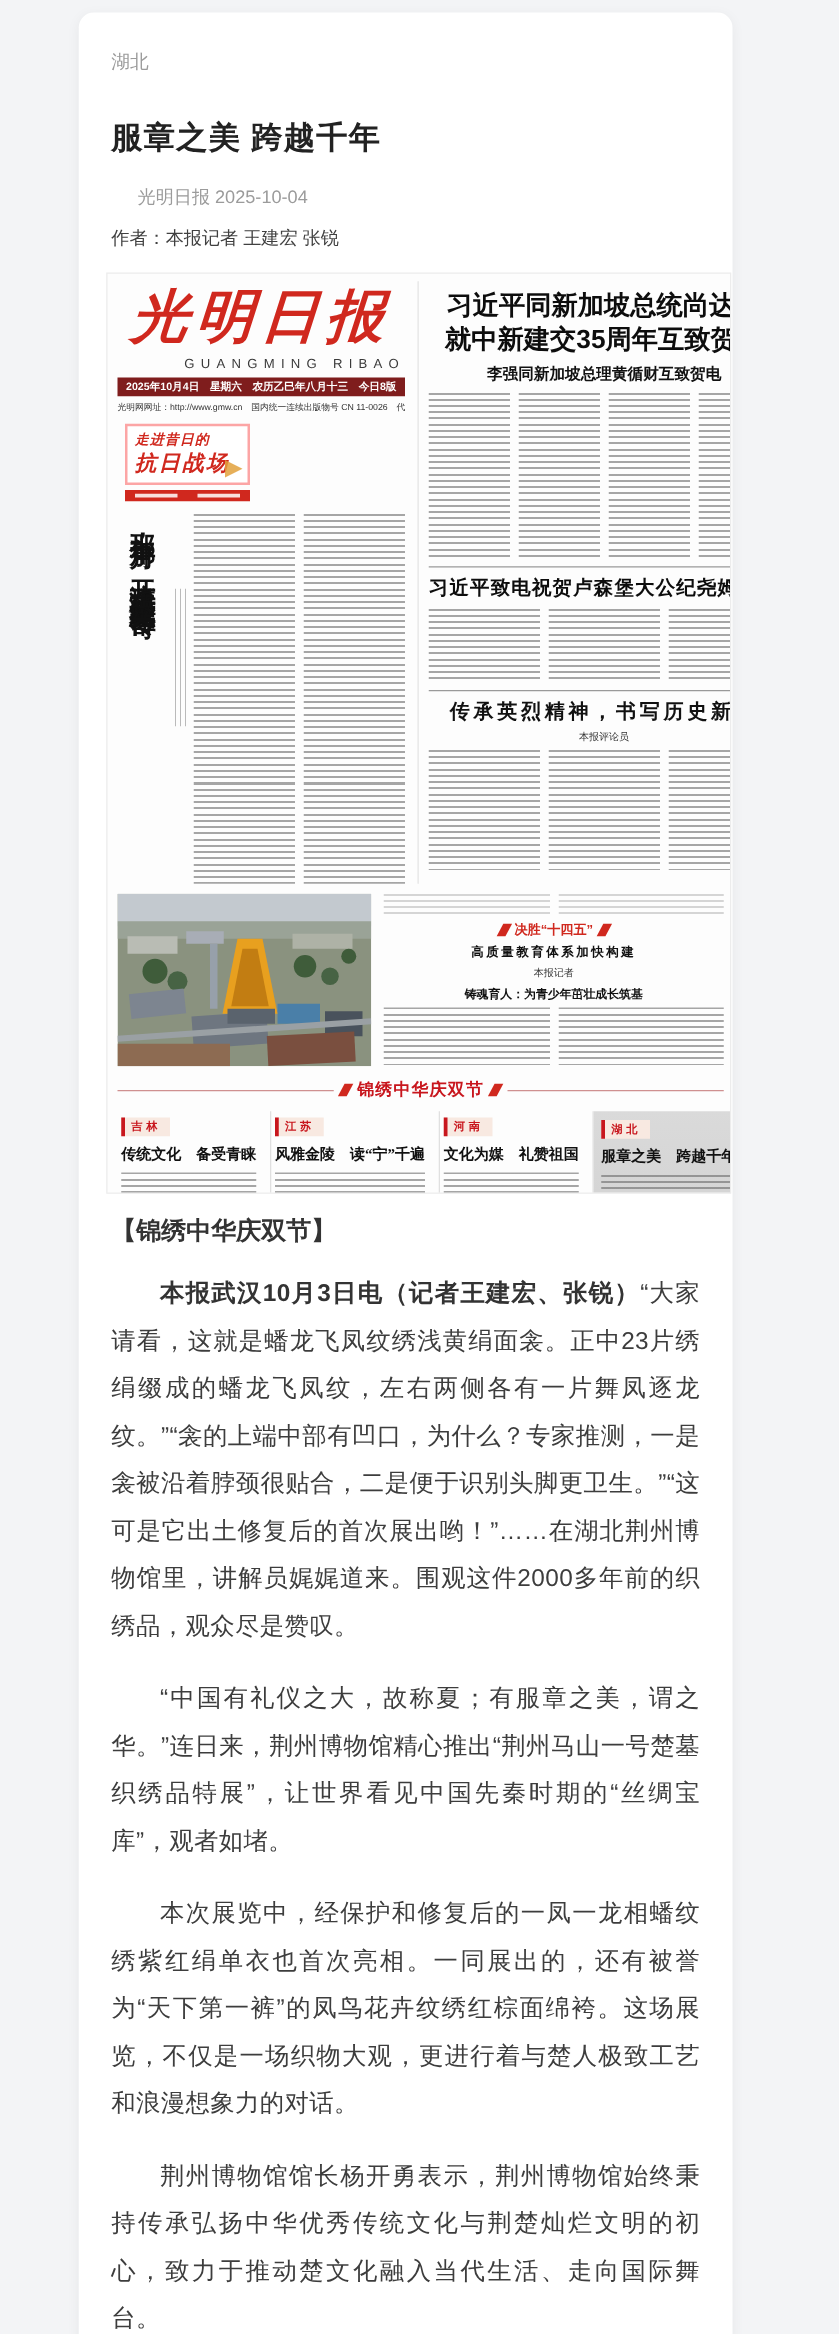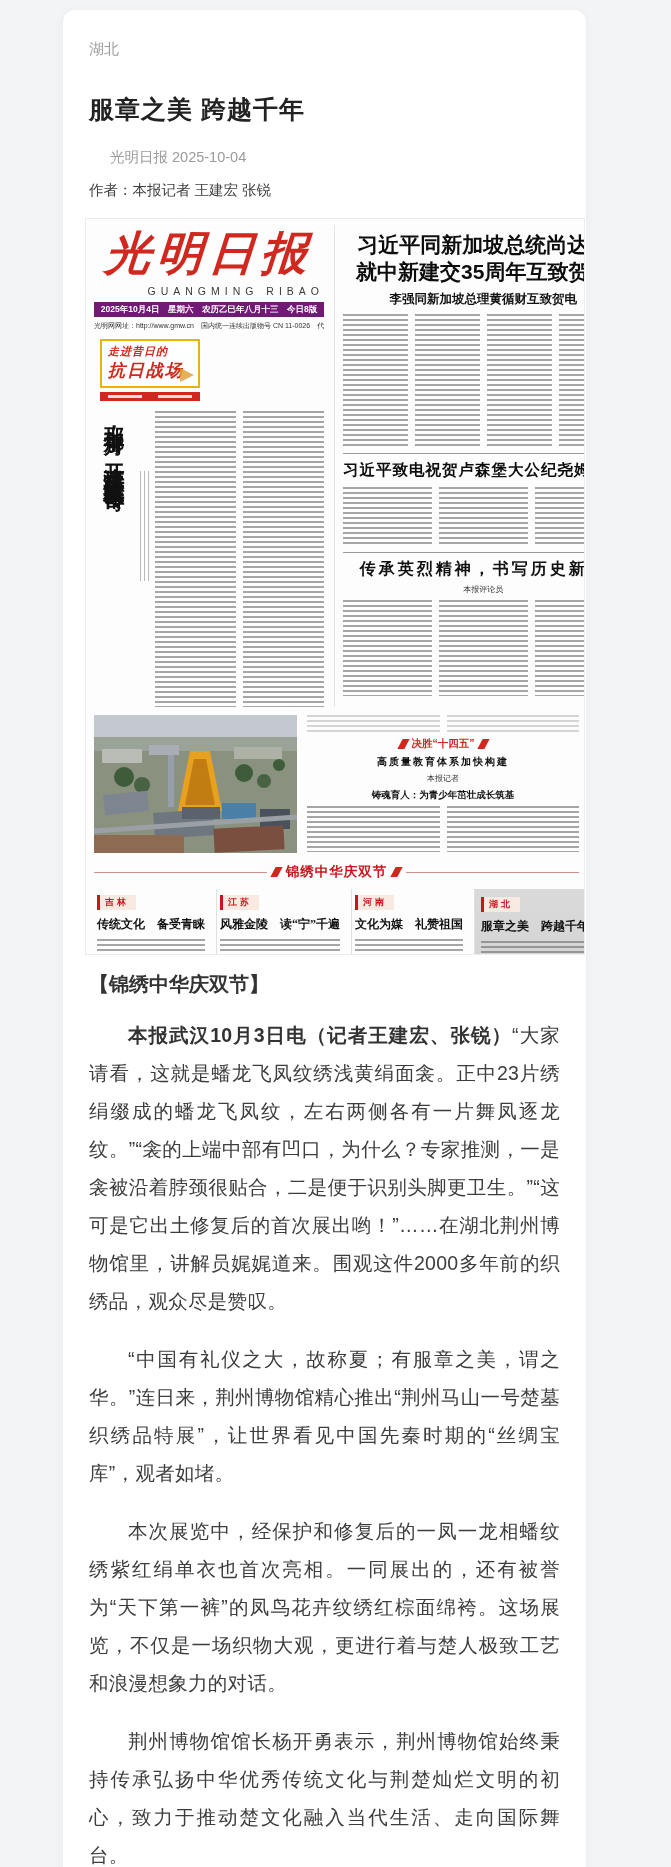--- a/index.html
+++ b/index.html
@@ -17,41 +17,41 @@
   .paper { margin:18px 0 0 22px; width:500px; height:737px; background:#fdfdfd;
            border:1px solid #ececec; padding:6px 5px 8px 8px; overflow:hidden;
            font-family:"Liberation Sans", sans-serif; }
   .p-grid { display:grid; grid-template-columns:230px 1fr; column-gap:10px; }
   .rightcol { border-left:1px solid #e3e3e3; padding-left:8px; }
 
   .masthead { color:#d0281e; font-family:"Liberation Serif", serif; font-weight:700;
               font-style:italic; font-size:46px; letter-spacing:6px; line-height:58px;
               text-align:center; transform:skewX(-4deg); white-space:nowrap; }
   .pinyin { text-align:right; font-size:10.5px; letter-spacing:5px; color:#3a3a3a; margin-top:2px; }
-  .datebar { margin-top:5px; background:#701a75; color:#fff; font-size:8.5px; font-weight:700;
+  .datebar { margin-top:5px; background:#7f1d1d; color:#fff; font-size:8.5px; font-weight:700;
              text-align:center; line-height:15px; height:15px; white-space:nowrap; overflow:hidden; }
   .infoline { margin-top:4px; font-size:7px; color:#333; text-align:center; white-space:nowrap; overflow:hidden; }
 
   .leadh { margin-top:6px; font-size:21px; line-height:27px; font-weight:900; color:#0d0d0d;
            text-align:center; white-space:nowrap; }
   .leadsub { margin-top:6px; font-size:12.5px; font-weight:700; color:#111; text-align:center; }
 
   .sim { background:repeating-linear-gradient(180deg,#666 0,#666 1.6px,transparent 1.6px,transparent 5px);
          opacity:.58; }
   .cols { display:flex; gap:7px; }
   .cols > div { flex:1; }
 
   .rule { border-top:1px solid #9a9a9a; margin:7px 0 6px 0; }
   .h2line { font-size:15.5px; font-weight:900; color:#0d0d0d; text-align:center;
             letter-spacing:1px; white-space:nowrap; }
   .h3line { font-family:"Liberation Serif", serif; font-size:16px; font-weight:700; color:#111;
             text-align:center; letter-spacing:3px; white-space:nowrap; }
   .smallby { font-size:8px; color:#333; text-align:center; margin:4px 0 5px 0; }
 
-  .badge { margin:8px 0 0 6px; width:100px; border:2px solid #eab308; padding:3px 4px 4px 6px;
+  .badge { margin:8px 0 0 6px; width:100px; border:2px solid #fca5a5; padding:3px 4px 4px 6px;
            color:#d0281e; font-weight:700; font-style:italic; position:relative; background:#fff; }
   .badge .b1 { font-size:11px; letter-spacing:1px; }
   .badge .b2 { font-size:17px; letter-spacing:2px; }
   .badge .arrow { position:absolute; right:4px; bottom:4px; width:0; height:0;
                   border-left:14px solid #e2a13c; border-top:7px solid transparent;
                   border-bottom:7px solid transparent; opacity:.85; }
   .badgebar { margin:4px 0 0 6px; width:100px; height:9px; background:#d0281e;
               display:flex; align-items:center; justify-content:space-around; }
   .badgebar i { display:block; width:34px; height:3px; background:rgba(255,255,255,.85); }
 

